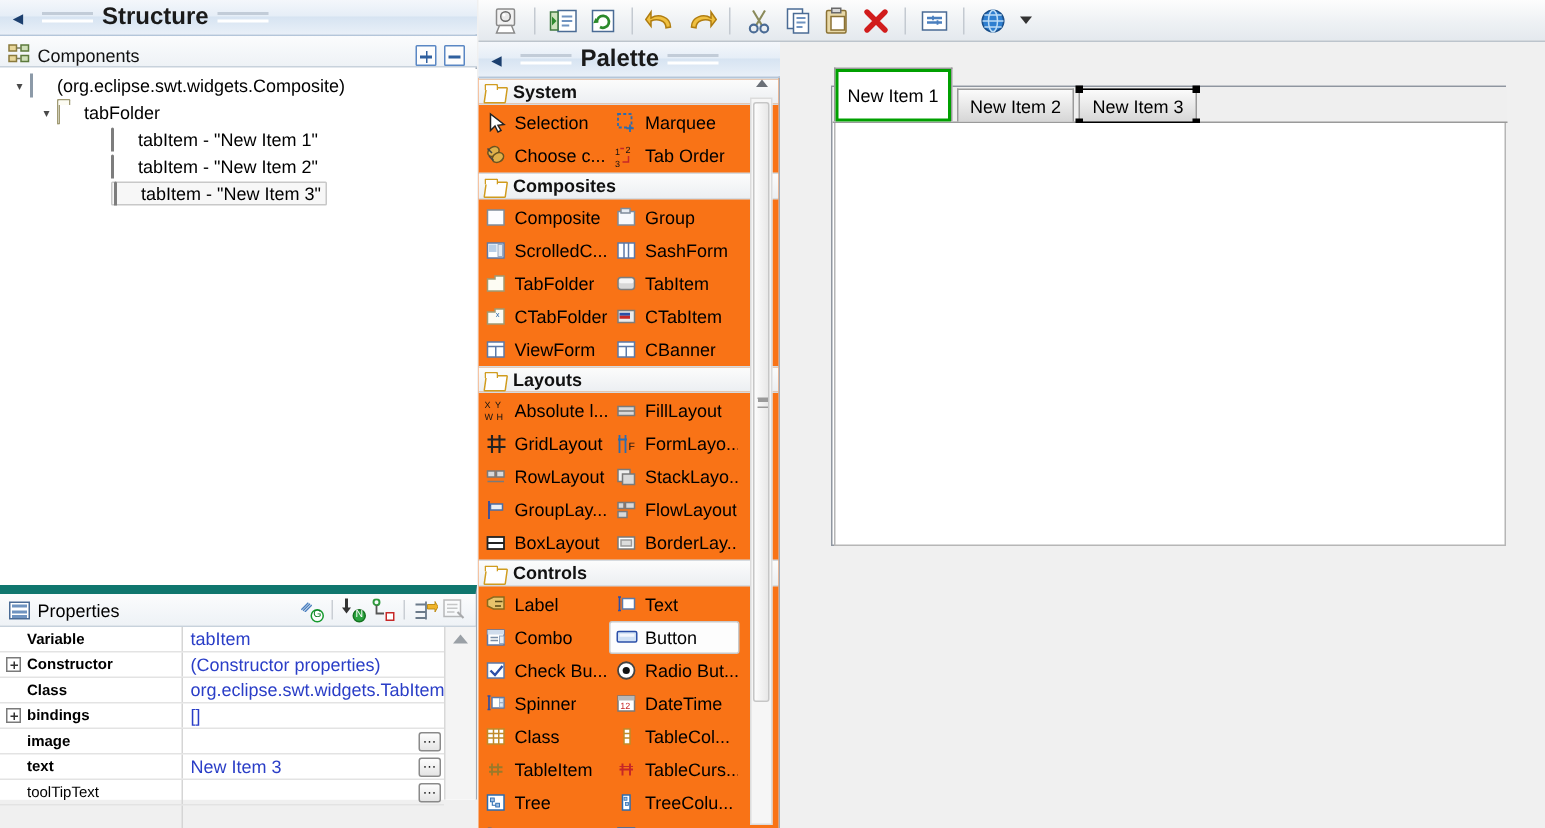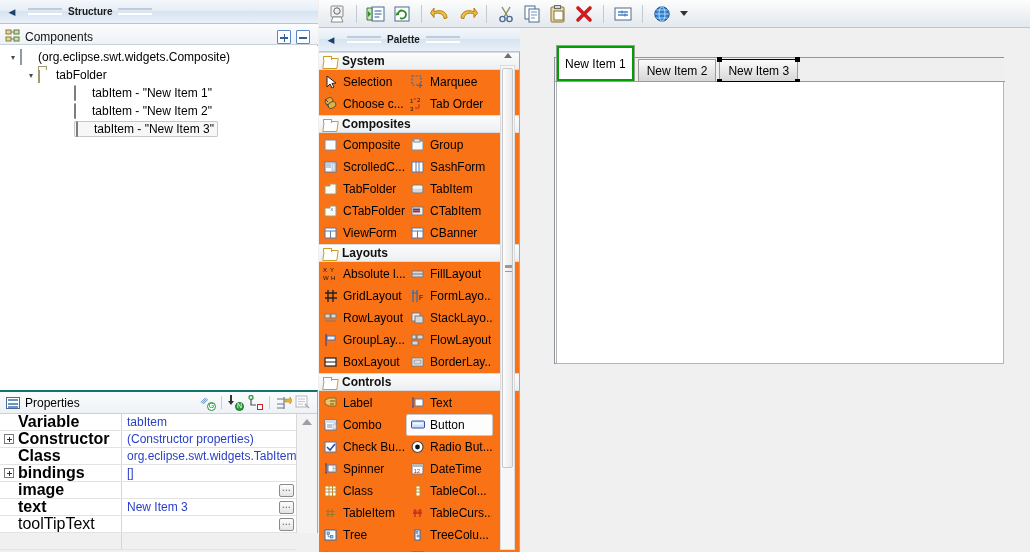--- a/index.html
+++ b/index.html
@@ -30,21 +30,21 @@
     color: #1c3f6e; font-size: 9px; margin-right: 4px;
   }
   .view-tab .dash {
     flex: 0 0 auto;
     width: 34px; height: 7px;
     border-top: 2px solid #c2ccd8;
     border-bottom: 2px solid #ffffff;
     margin: 0 6px;
   }
   .view-tab .vt-title {
-    font-weight: bold; font-size: 10px; color: #1a1a1a; white-space: nowrap;
+    font-weight: bold; font-size: 16px; color: #1a1a1a; white-space: nowrap;
   }
 
   
   #structure-panel {
     position: absolute; left: 0; top: 0; width: 318px; height: 390px;
     background: #fff;
     border-right: 1px solid #a0aab5;
   }
   #structure-tab { left: 0; top: 0; width: 318px; }
   #components-bar {
@@ -95,21 +95,21 @@
     border: 1px solid #a09a74; border-bottom: none; background: #fdfcf3; border-radius: 1px 1px 0 0;
   }
   .ico-tabitem {
     width: 13px; height: 11px; border: 1px solid #7d7d7d;
     background: linear-gradient(to bottom,#fefefe 0%,#d2d2d2 100%); border-radius: 2px 2px 0 0;
   }
 
   
   #properties-panel {
     position: absolute; left: 0; top: 390px; width: 318px; height: 143px;
-    background: #fff; border-top: 2px solid #0f766e; border-right: 1px solid #a0aab5;
+    background: #fff; border-top: 6px solid #0f766e; border-right: 1px solid #a0aab5;
   }
   #prop-head {
     height: 22px; display: flex; align-items: center;
     background: linear-gradient(to bottom,#fbfcfd 0%, #eef2f6 100%);
     border-bottom: 1px solid #c8d2dc;
   }
   #prop-head .ph-icon {
     width: 14px; height: 12px; margin: 0 5px 0 6px; border: 1px solid #4a6b95; background: #fff; position: relative;
   }
   #prop-head .ph-icon::before {
@@ -133,21 +133,21 @@
   }
   .ptool .redsq { position: absolute; right: 1px; bottom: 1px; width: 6px; height: 6px; background: #fff; border: 1.5px solid #c62828; }
   .ptool.disabled { opacity: 0.38; }
   .psep { width: 1px; height: 13px; background: #c9ced4; margin: 0 2px; }
 
   #prop-table { position: absolute; left: 0; top: 22px; right: 0; bottom: 0; background: #fff; display: flex; }
   #prop-rows { width: 296px; }
   .prow { display: flex; height: 17px; border-bottom: 1px solid #e3e3e3; align-items: stretch; }
   .pname {
     width: 122px; flex: 0 0 122px; border-right: 1px solid #d5d5d5;
-    display: flex; align-items: center; padding-left: 4px; font-size: 16px;
+    display: flex; align-items: center; padding-left: 4px; font-size: 10px;
   }
   .pname.bold { font-weight: bold; }
   .pexp {
     width: 10px; height: 10px; border: 1px solid #7a7a7a; background: #fff; margin-right: 4px;
     position: relative; flex: 0 0 auto;
   }
   .pexp::before { content:""; position:absolute; left:1.5px; top:4px; width:5px; height:1px; background:#333; }
   .pexp::after { content:""; position:absolute; left:3.5px; top:2px; width:1px; height:5px; background:#333; }
   .pexp.spacer { border: none; background: none; }
   .pexp.spacer::before, .pexp.spacer::after { display: none; }

